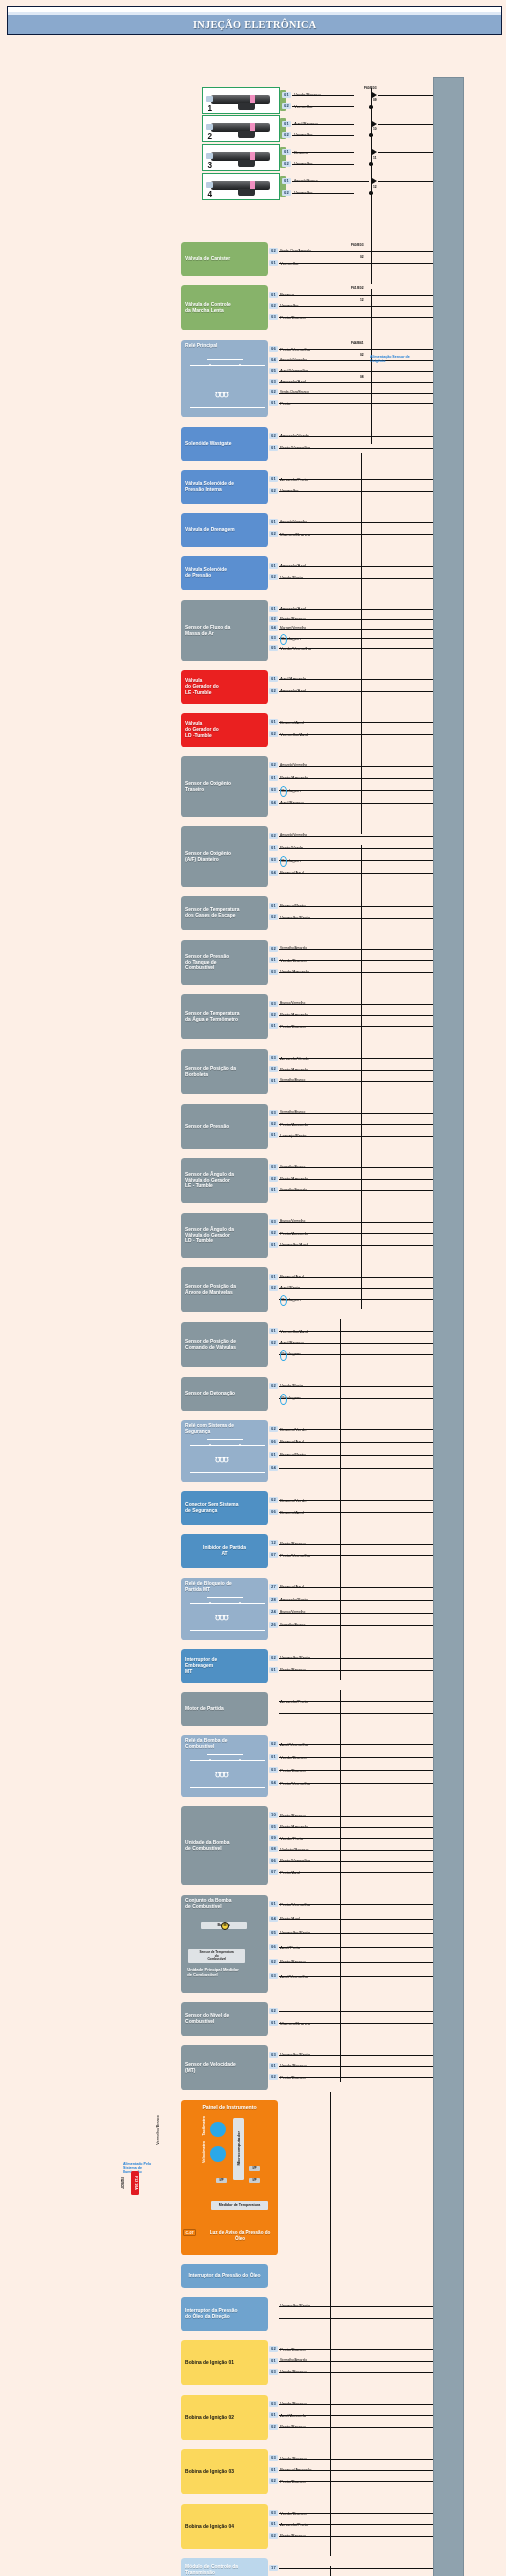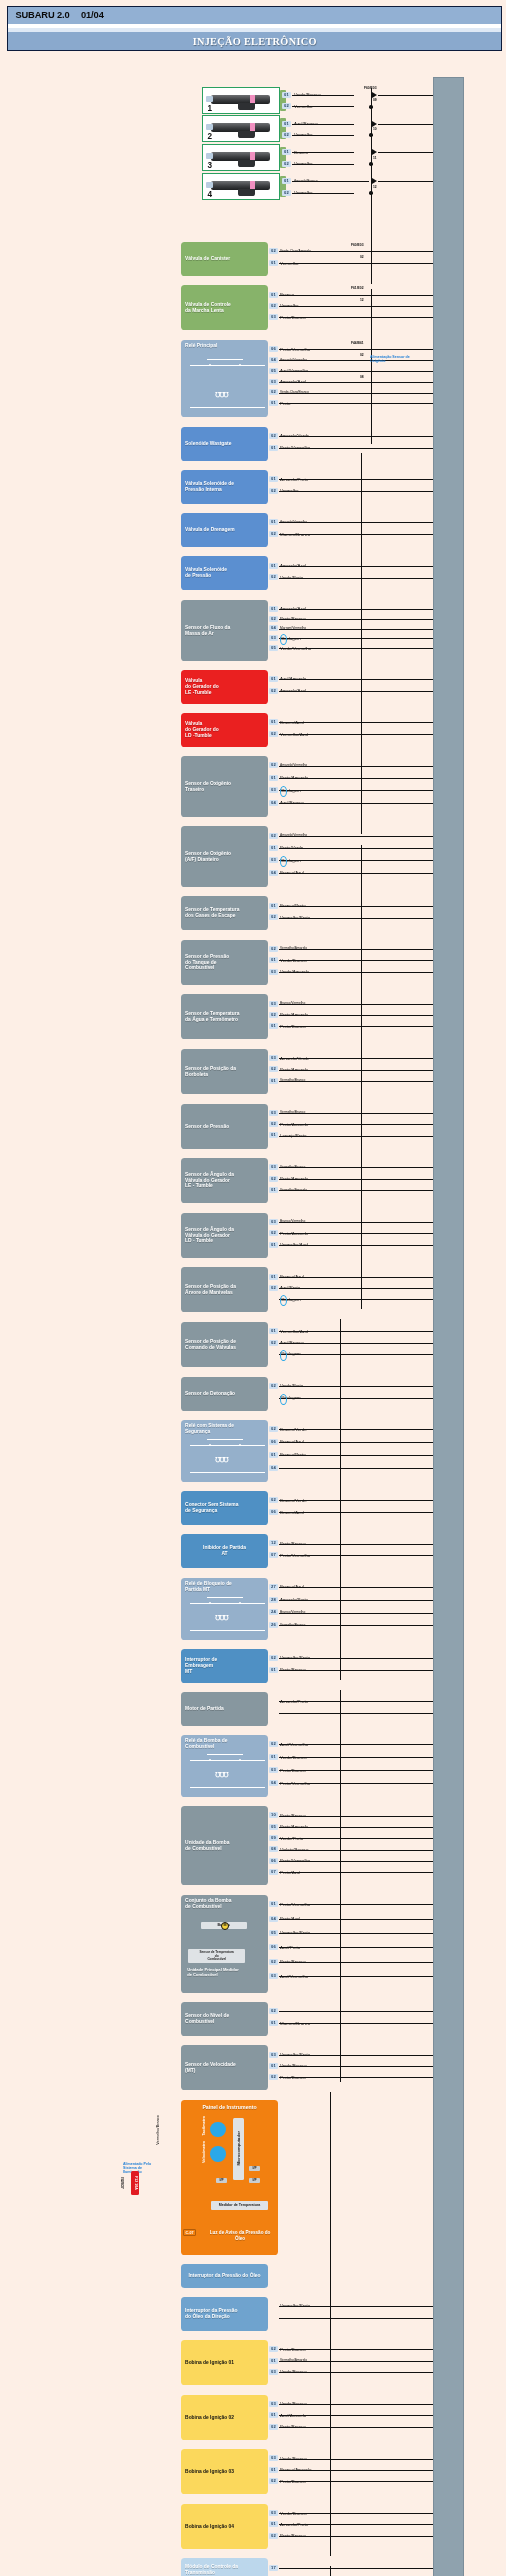--- a/index.html
+++ b/index.html
@@ -101,29 +101,24 @@
   .mcircle{position:absolute;width:6.2px;height:6.2px;border-radius:50%;background:#f6d33c;
            border:0.5px solid #111;font-size:3.6px;font-weight:bold;text-align:center;line-height:5.7px;color:#111;}
   .oval{position:absolute;border:1px solid #2aa8e8;border-radius:50%;}
 </style>
 </head>
 <body>
 
 <div class="page">
 
   <div class="hdr-wrap">
-    <div class="hdr-sub">
-      <span>SUBARU 2.0</span>
-      <span class="gap"></span>
-      <span>01/04</span>
-    </div>
     <div class="hdr-white"></div>
     <div class="hdr-strip"></div>
     <div class="hdr-injecao">
-      <span>INJEÇÃO ELETRÔNICO</span>
+      <span>INJEÇÃO ELETRÔNICA</span>
     </div>
   </div>
 
   <div class="ecu-rail"></div>
 
   <div class="vbus" style="left:371px;top:88px;height:196px;"></div>
   <div class="vbus" style="left:371px;top:289px;height:155px;"></div>
   <div class="vbus" style="left:361px;top:453px;height:381px;"></div>
   <div class="vbus" style="left:361px;top:845px;height:464px;"></div>
   <div class="vbus" style="left:340px;top:1319px;height:361px;"></div>

